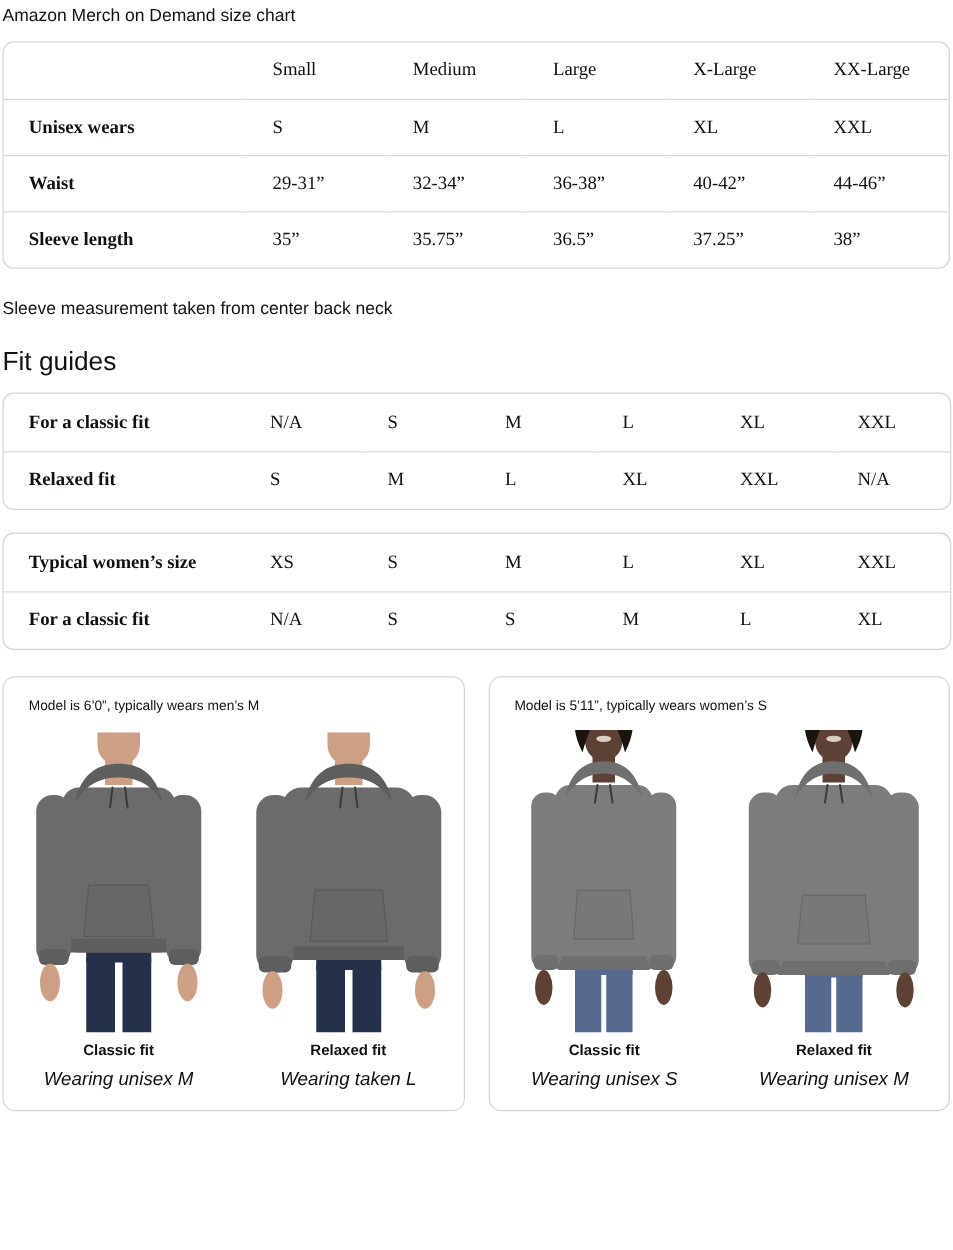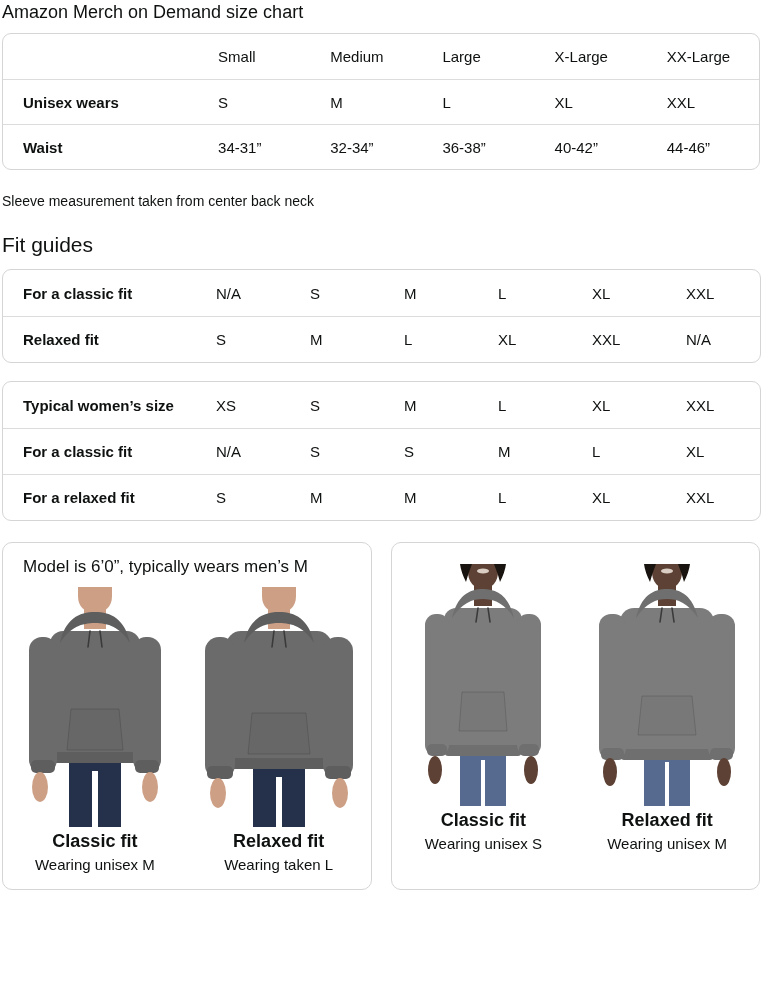--- a/index.html
+++ b/index.html
@@ -13,27 +13,28 @@
     --hair-women:#19140f;
   }
   *{box-sizing:border-box;margin:0;padding:0;}
   html,body{background:#fff;}
   body{
     width:762px;height:1000px;overflow:hidden;
     font-family:"Liberation Sans", sans-serif;
     color:var(--text-color);
   }
   .page{width:762px;padding:2px 2px 0 2px;}
-  .page-title{font-size:18px;line-height:20px;font-weight:400;}
+  .page-title{font-size:14px;line-height:20px;font-weight:400;}
   table{border-collapse:separate;border-spacing:0;width:100%;table-layout:fixed;}
   .chart{
     border:1px solid var(--border-color);
     border-radius:9px;
     margin-top:11px;
     overflow:hidden;
+    font-family:Liberation Serif, serif;
   }
   .chart th,.chart td{
     height:45px;text-align:left;vertical-align:middle;
     padding:0 4px 0 20px;font-size:15px;font-weight:400;
     white-space:nowrap;overflow:hidden;
   }
   .chart tr:not(:first-child) th,.chart tr:not(:first-child) td{
     border-top:1px solid var(--divider-color);
   }
   .chart .row-label{font-weight:700;}
@@ -47,26 +48,26 @@
   .fit-table-a{margin-top:12px;}
   .fit-table-b{margin-top:18px;}
   .cards{display:flex;gap:19px;margin-top:21px;}
   .card{
     flex:1 1 0;height:348px;
     border:1px solid var(--border-color);
     border-radius:10px;
     padding:13px 0 0 0;
     overflow:hidden;
   }
-  .card-title{font-size:17px;padding-left:20px;line-height:21px;}
+  .card-title{font-size:11px;padding-left:20px;line-height:21px;}
   .card-figures{display:flex;justify-content:space-around;margin-top:8px;}
   .figure{width:175px;display:flex;flex-direction:column;align-items:center;}
   .figure svg{display:block;}
-  .caption-bold{font-size:18px;font-weight:700;text-align:center;margin-top:5px;line-height:19px;}
-  .caption-sub{font-size:15px;text-align:center;margin-top:4px;line-height:19px;}
+  .caption-bold{font-size:12px;font-weight:700;text-align:center;margin-top:5px;line-height:19px;}
+  .caption-sub{font-size:15px;text-align:center;margin-top:4px;line-height:19px;font-style:italic;}
   
   .card-men .f-body{fill:var(--hoodie-men);}
   .card-men .f-dark{fill:var(--hoodie-men-dark);}
   .card-men .f-skin{fill:var(--skin-men);}
   .card-men .f-jeans{fill:var(--jeans-men);}
   .card-women .f-body{fill:var(--hoodie-women);}
   .card-women .f-dark{fill:var(--hoodie-women-dark);}
   .card-women .f-skin{fill:var(--skin-women);}
   .card-women .f-jeans{fill:var(--jeans-women);}
   .f-hair{fill:var(--hair-women);}
@@ -102,25 +103,33 @@
     <tr>
       <td class="row-label">Unisex wears</td>
       <td>S</td>
       <td>M</td>
       <td>L</td>
       <td>XL</td>
       <td>XXL</td>
     </tr>
     <tr>
       <td class="row-label">Waist</td>
-      <td>34-31”</td>
+      <td>29-31”</td>
       <td>32-34”</td>
       <td>36-38”</td>
       <td>40-42”</td>
       <td>44-46”</td>
+    </tr>
+    <tr>
+      <td class="row-label">Sleeve length</td>
+      <td>35”</td>
+      <td>35.75”</td>
+      <td>36.5”</td>
+      <td>37.25”</td>
+      <td>38”</td>
     </tr>
   </tbody>
     </table>
 
   <div class="footnote">Sleeve measurement taken from center back neck</div>
 
   <div class="section-heading">Fit guides</div>
 
   <table class="chart fit7 fit-table-a">
     <colgroup>
@@ -175,29 +184,20 @@
       <td>XXL</td>
     </tr>
     <tr>
       <td class="row-label">For a classic fit</td>
       <td>N/A</td>
       <td>S</td>
       <td>S</td>
       <td>M</td>
       <td>L</td>
       <td>XL</td>
-    </tr>
-    <tr>
-      <td class="row-label">For a relaxed fit</td>
-      <td>S</td>
-      <td>M</td>
-      <td>M</td>
-      <td>L</td>
-      <td>XL</td>
-      <td>XXL</td>
     </tr>
   </tbody>
     </table>
 
   <div class="cards">
 
     <div class="card card-men">
       <div class="card-title">Model is 6’0”, typically wears men’s M</div>
       <div class="card-figures">
 
@@ -260,20 +260,21 @@
             </g>
           </svg>
           <div class="caption-bold">Relaxed fit</div>
           <div class="caption-sub">Wearing taken L</div>
         </div>
 
       </div>
     </div>
 
     <div class="card card-women">
+      <div class="card-title">Model is 5’11”, typically wears women’s S</div>
       <div class="card-figures">
 
         <div class="figure">
           <svg viewBox="0 0 170 242" width="170" height="242">
             <g>
               <rect class="f-jeans" x="62" y="180" width="46" height="16"></rect>
               <rect class="f-jeans" x="62" y="192" width="21" height="50"></rect>
               <rect class="f-jeans" x="87" y="192" width="21" height="50"></rect>
             </g>
             <g>

